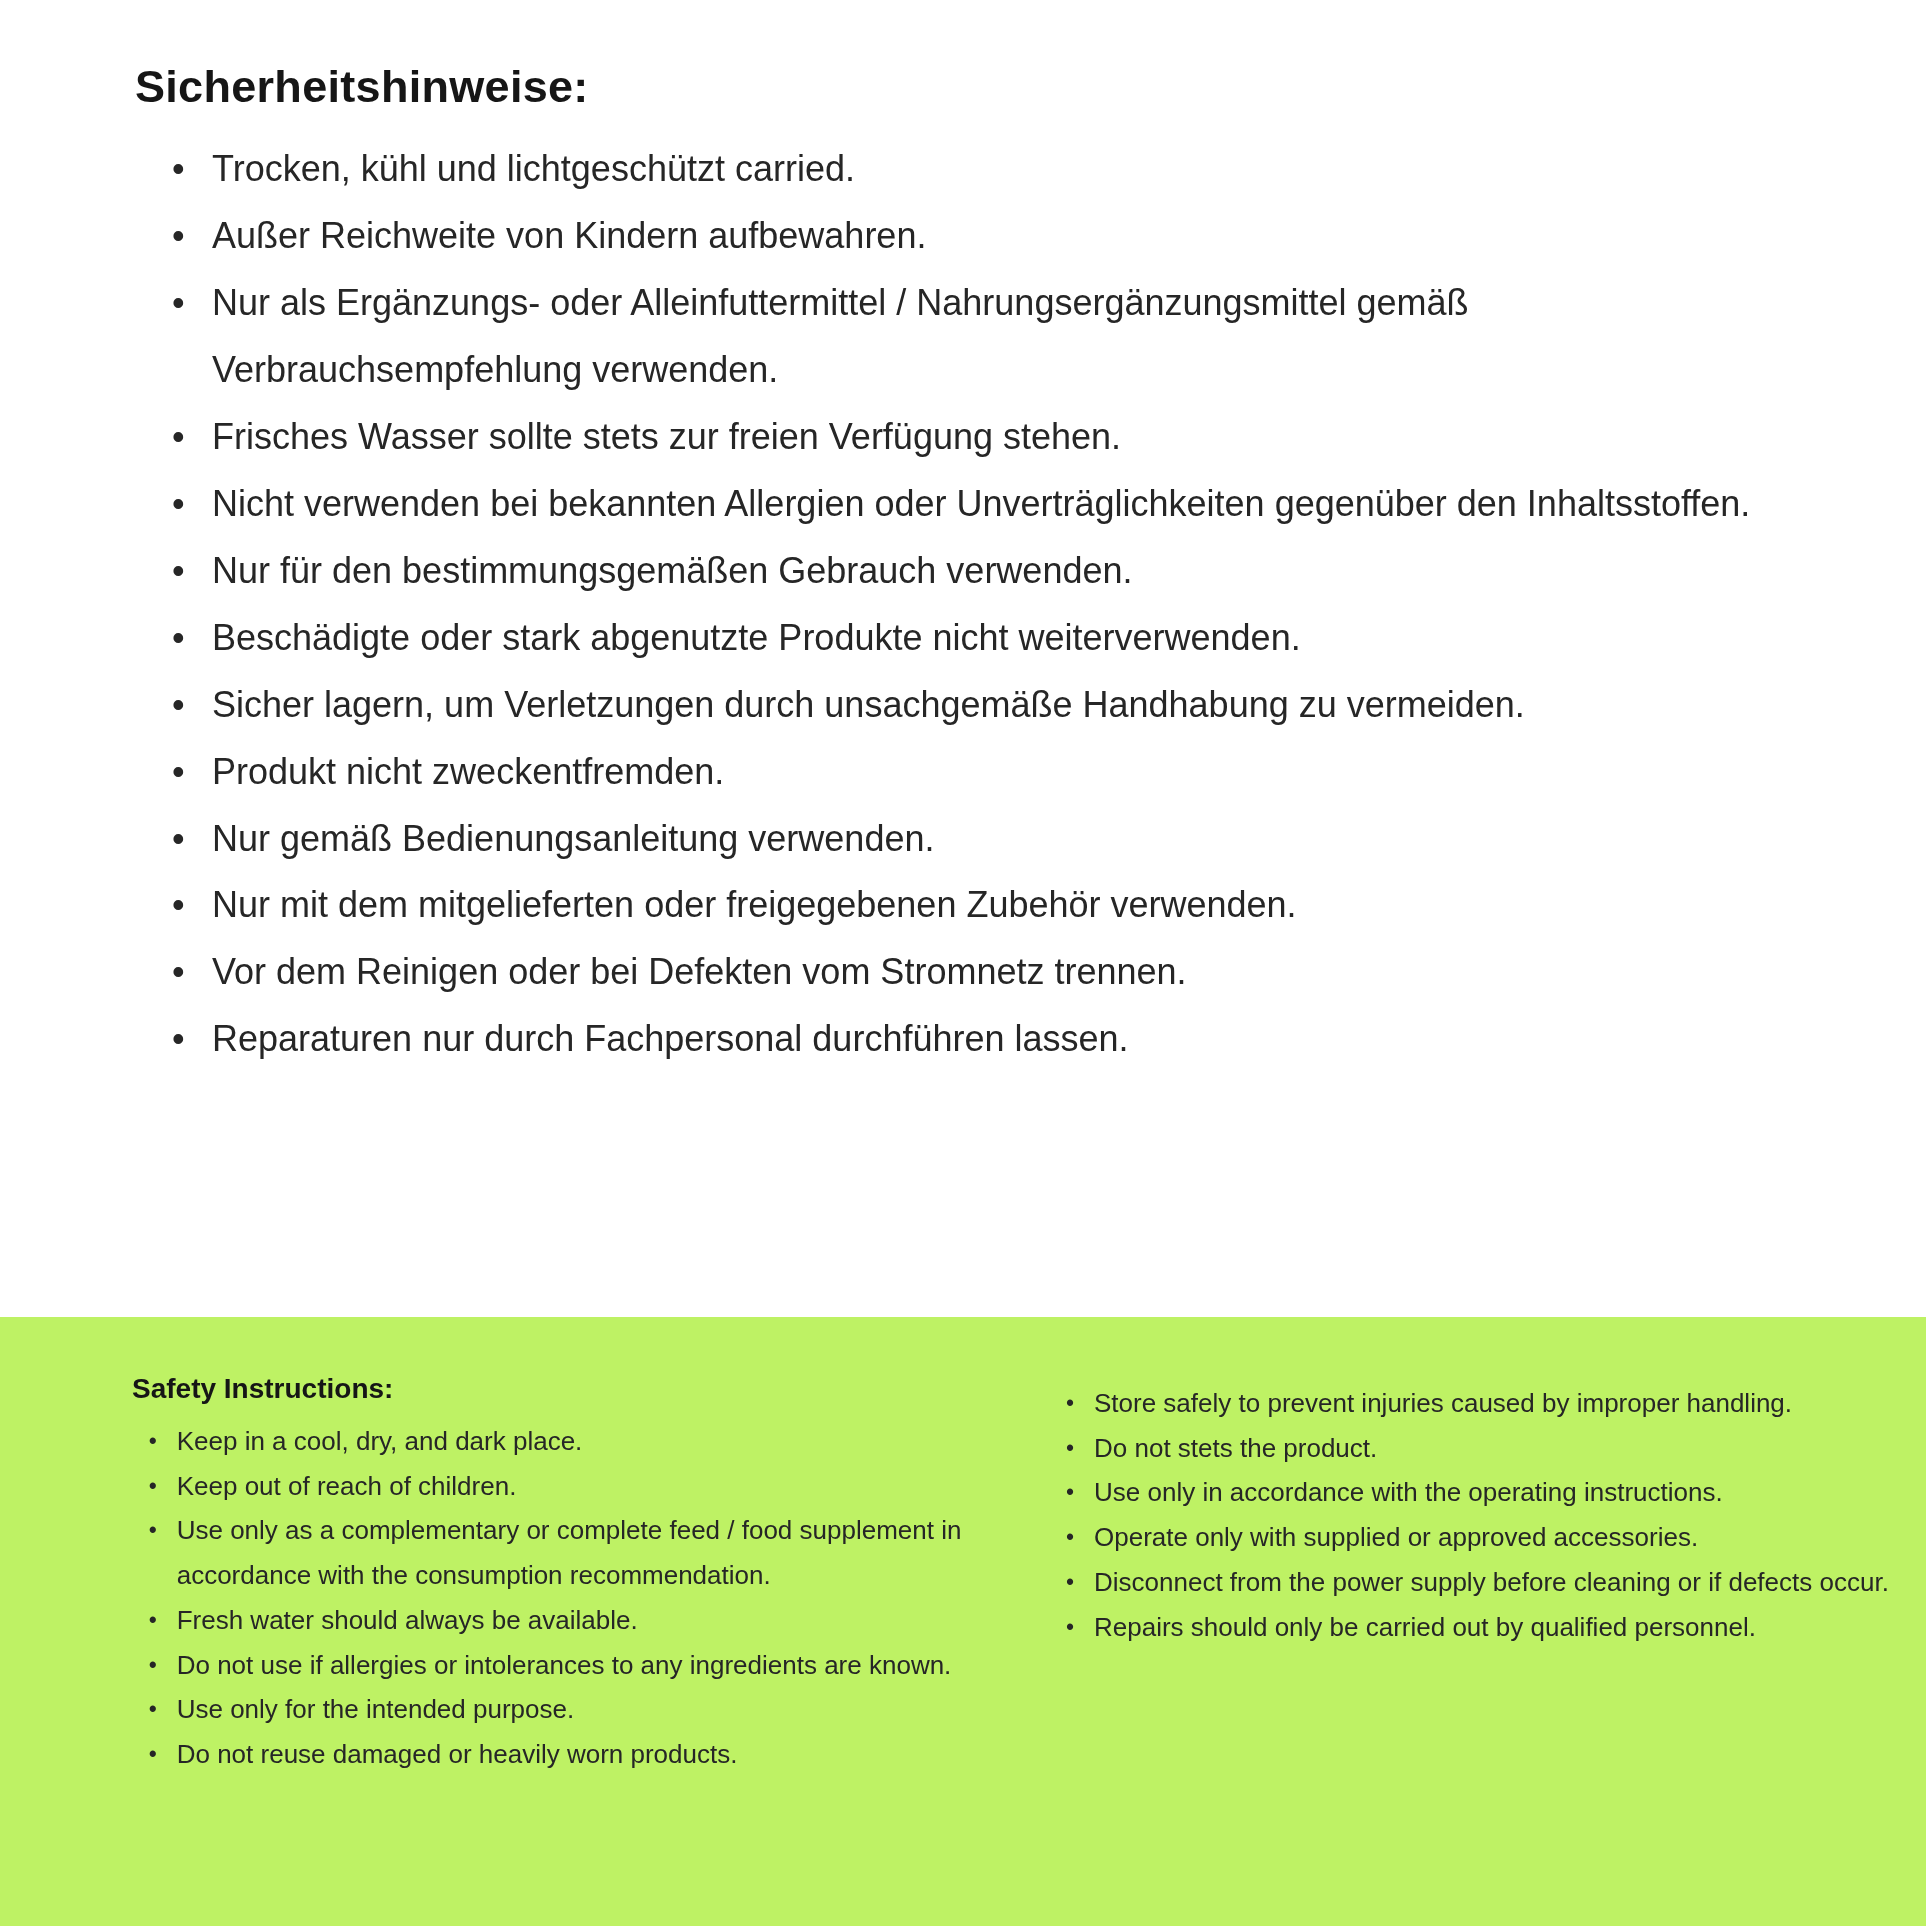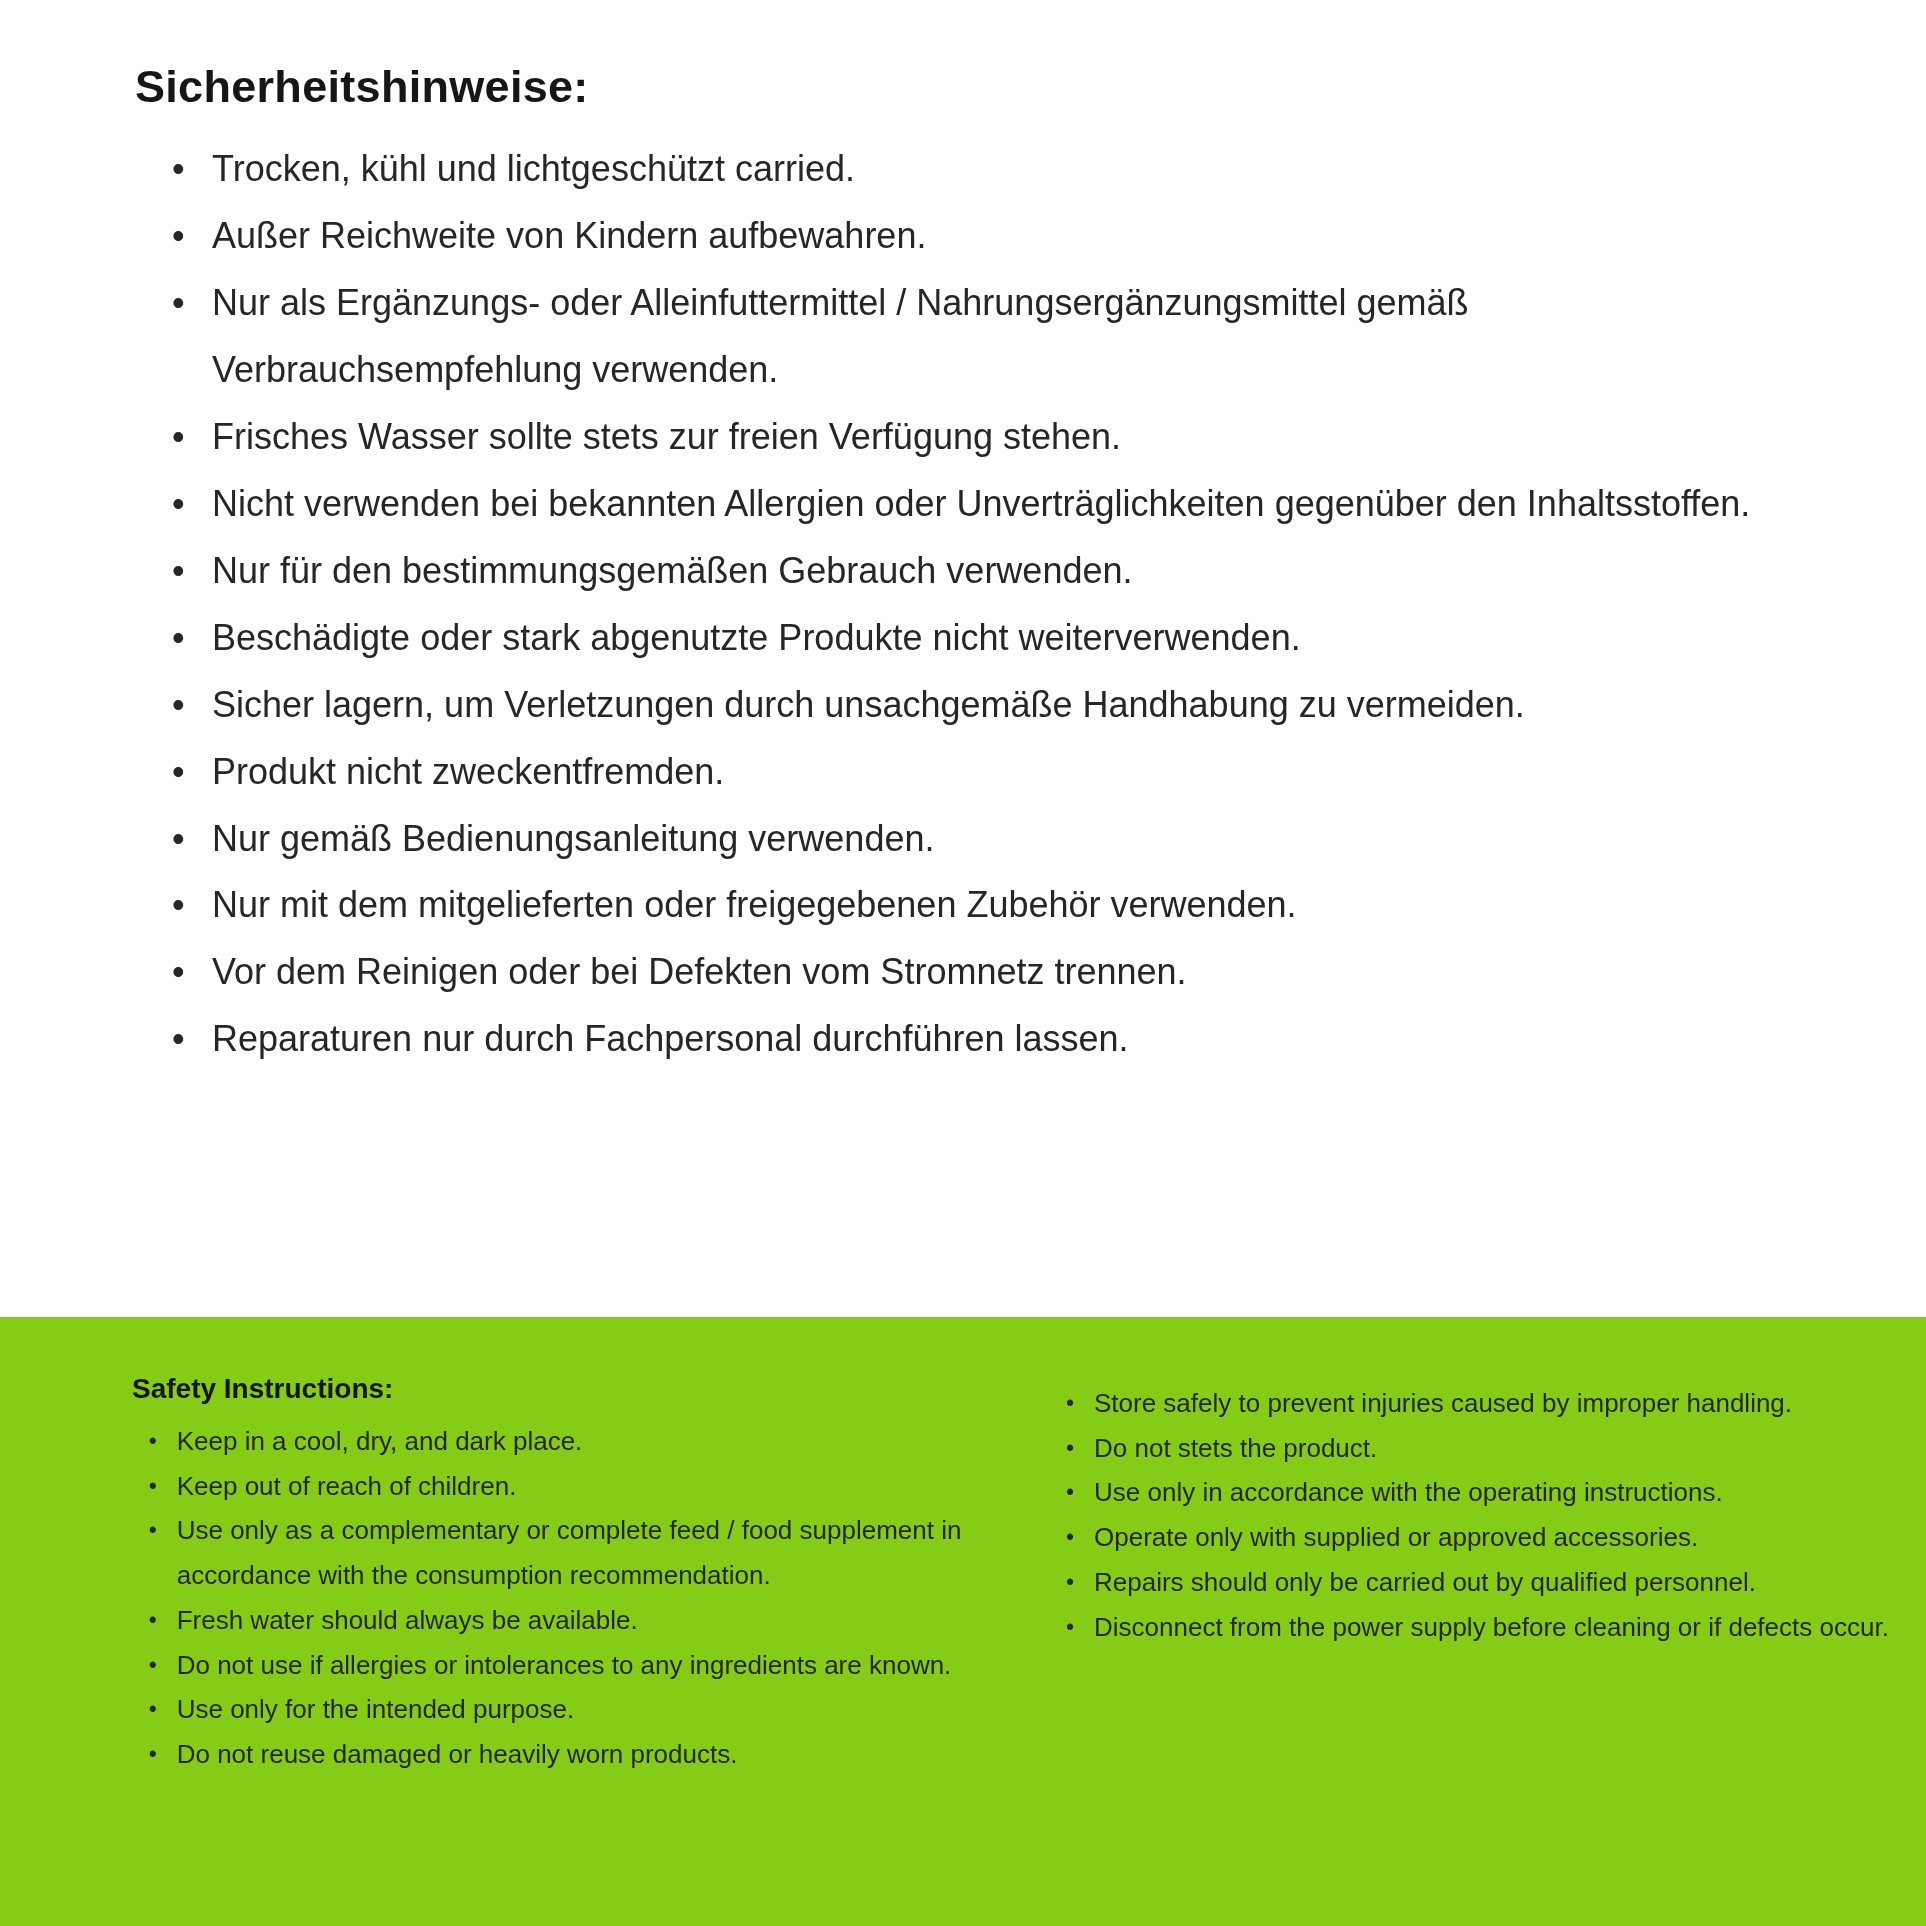--- a/index.html
+++ b/index.html
@@ -39,21 +39,21 @@
   .de-item::before {
     content: "\2022";
     position: absolute;
     left: 0;
     top: 0;
   }
 
   
   .section-english {
     height: 609px;
-    background: #84cc16;
+    background: #bef264;
     padding: 56px 77px 0 132px;
   }
   .en-columns {
     display: flex;
     gap: 61px;
     align-items: flex-start;
   }
   .en-col-left  { width: 873px; flex: 0 0 auto; }
   .en-col-right { width: 828px; flex: 0 0 auto; }
   .en-title {
@@ -196,24 +196,24 @@
 
           <li class="en-item">
             <span>Use only in accordance with the operating instructions.</span>
           </li>
 
           <li class="en-item">
             <span>Operate only with supplied or approved accessories.</span>
           </li>
 
           <li class="en-item">
+            <span>Disconnect from the power supply before cleaning or if defects occur.</span>
+          </li>
+
+          <li class="en-item">
             <span>Repairs should only be carried out by qualified personnel.</span>
-          </li>
-
-          <li class="en-item">
-            <span>Disconnect from the power supply before cleaning or if defects occur.</span>
           </li>
         </ul>
     </div>
 
   </div>
 </div>
 
 
 </body></html>

